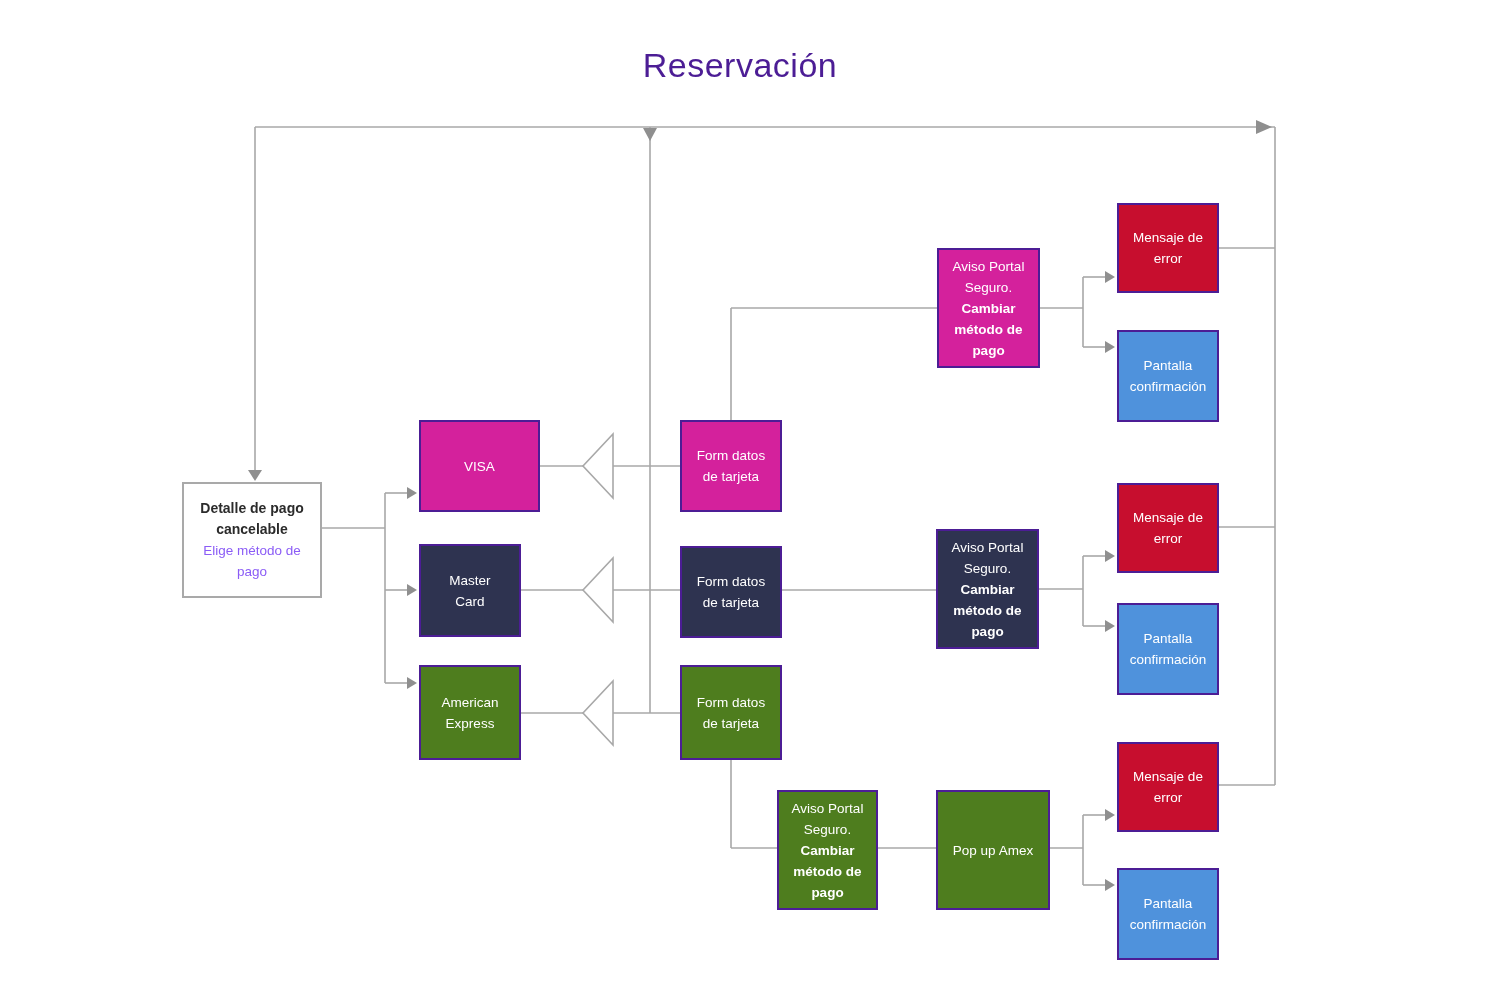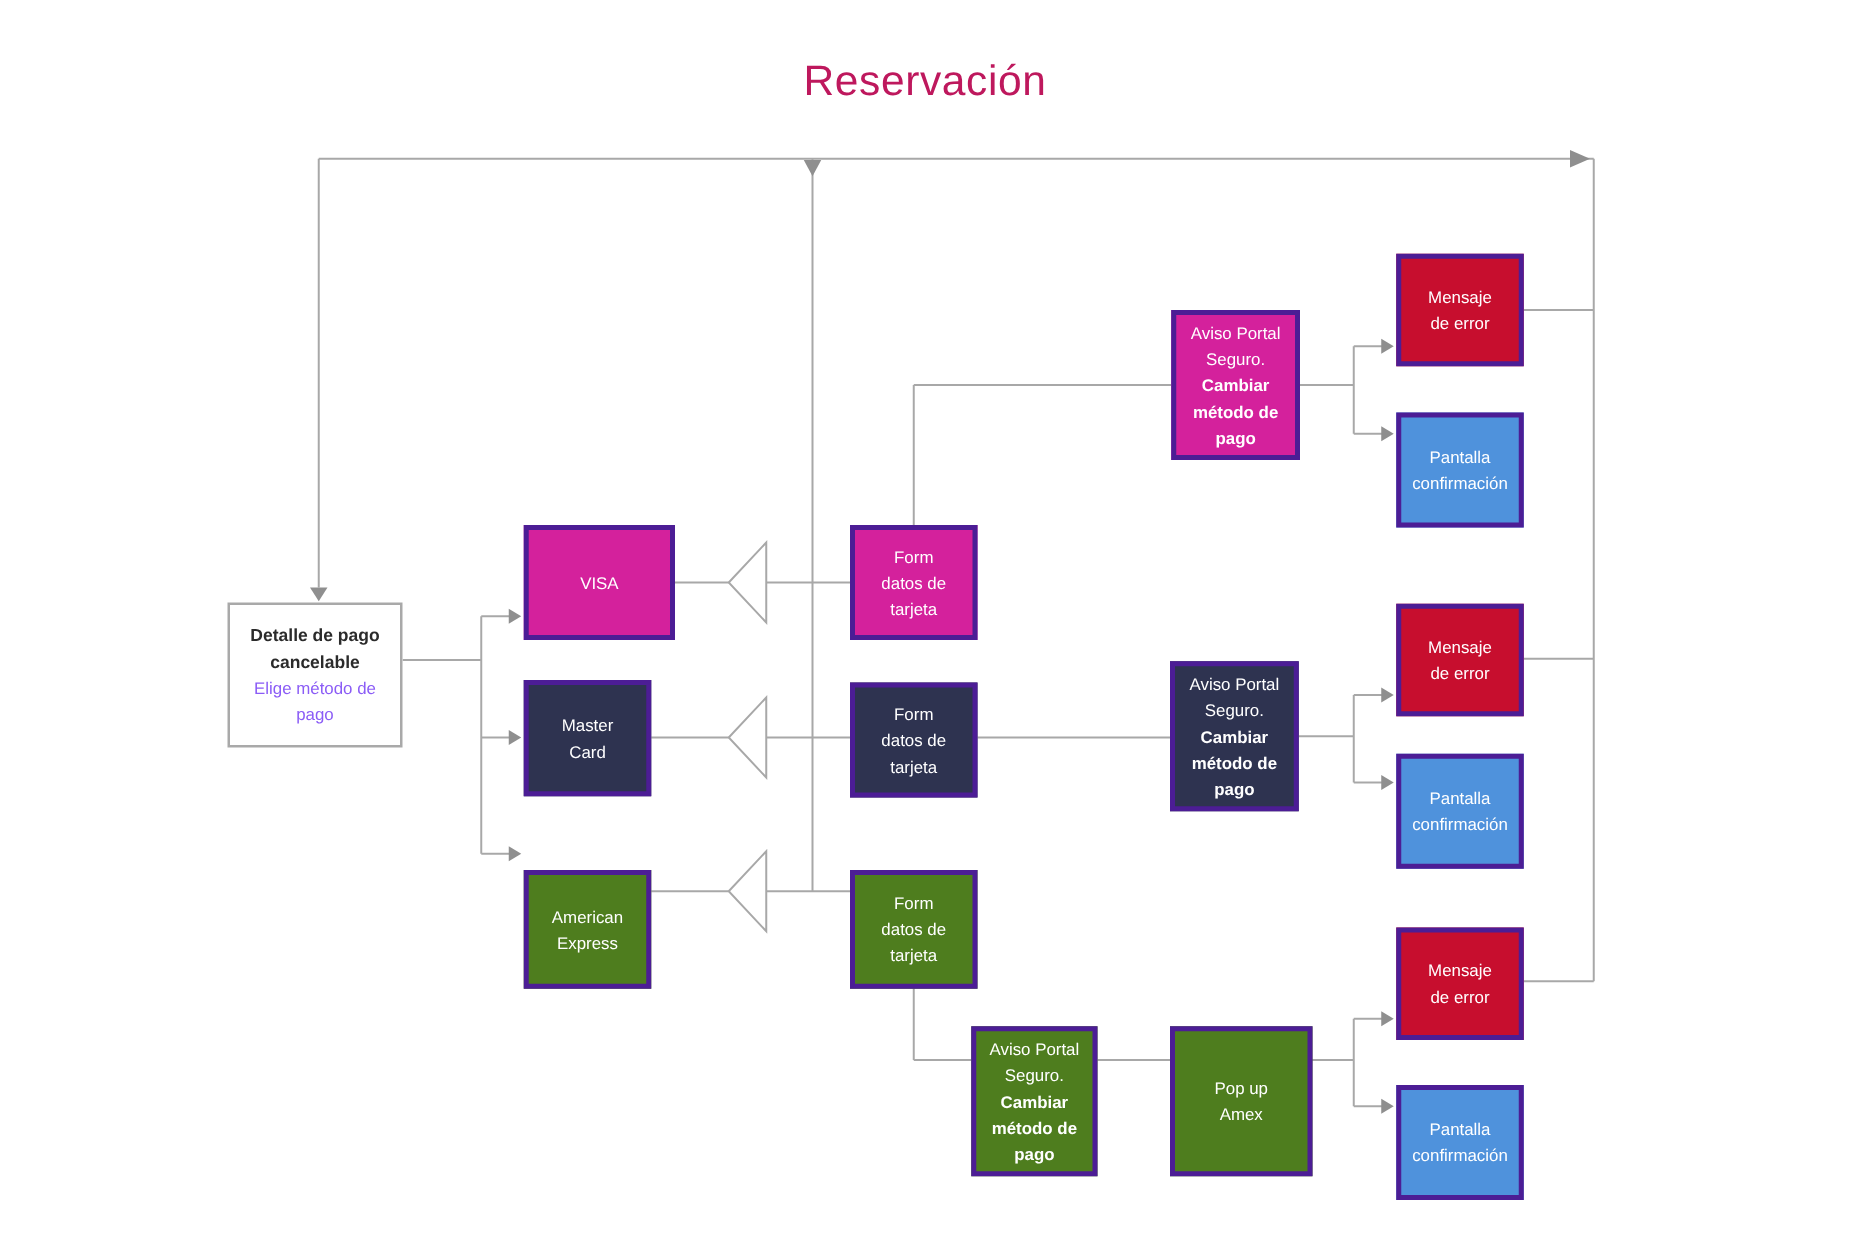--- a/index.html
+++ b/index.html
@@ -2,35 +2,35 @@
 <html><head>
 <meta charset="utf-8">
 <style>
   html,body{margin:0;padding:0;background:#ffffff;}
   .canvas{
     position:relative;width:1500px;height:1000px;background:#ffffff;overflow:hidden;
     font-family:"Liberation Sans", sans-serif;
   }
   .title{
     position:absolute;top:46px;left:0;width:1480px;text-align:center;
-    font-size:34px;font-weight:400;color:#be185d;letter-spacing:.5px;
+    font-size:34px;font-weight:400;color:#4c1d95;letter-spacing:.5px;
   }
   svg.wires{position:absolute;left:0;top:0;width:1500px;height:1000px;}
   .wire{stroke:#a8a8a8;stroke-width:1.6;fill:none;}
   .ahead{fill:#8f8f8f;stroke:none;}
   .tri{fill:#ffffff;stroke:#a8a8a8;stroke-width:1.6;}
   .node{
     position:absolute;display:flex;flex-direction:column;align-items:center;justify-content:center;
     text-align:center;color:#ffffff;font-size:13.5px;line-height:21px;
-    border:4px solid #4c1d95;box-sizing:border-box;
+    border:2px solid #4c1d95;box-sizing:border-box;
   }
   .node span{display:block;}
   .magenta{background:#d4219c;}
   .navy{background:#2e3350;}
-  .green{background:#4e7d1e;margin-top:31px;}
+  .green{background:#4e7d1e;}
   .red{background:#c70e2e;}
   .blue{background:#4f92dc;}
   .white-node{background:#ffffff;color:#2b2b2b;border:2px solid #a9a9a9;}
   .white-node .t{font-weight:700;font-size:14px;}
   .white-node .s{font-size:13.5px;color:#8b5cf6;}
   .bold{font-weight:700;}
   .pad-sm{padding:0 13px;}
   .pad-md{padding:0 4px;}
   .pad-xs{padding:0 5px;}
 </style>

